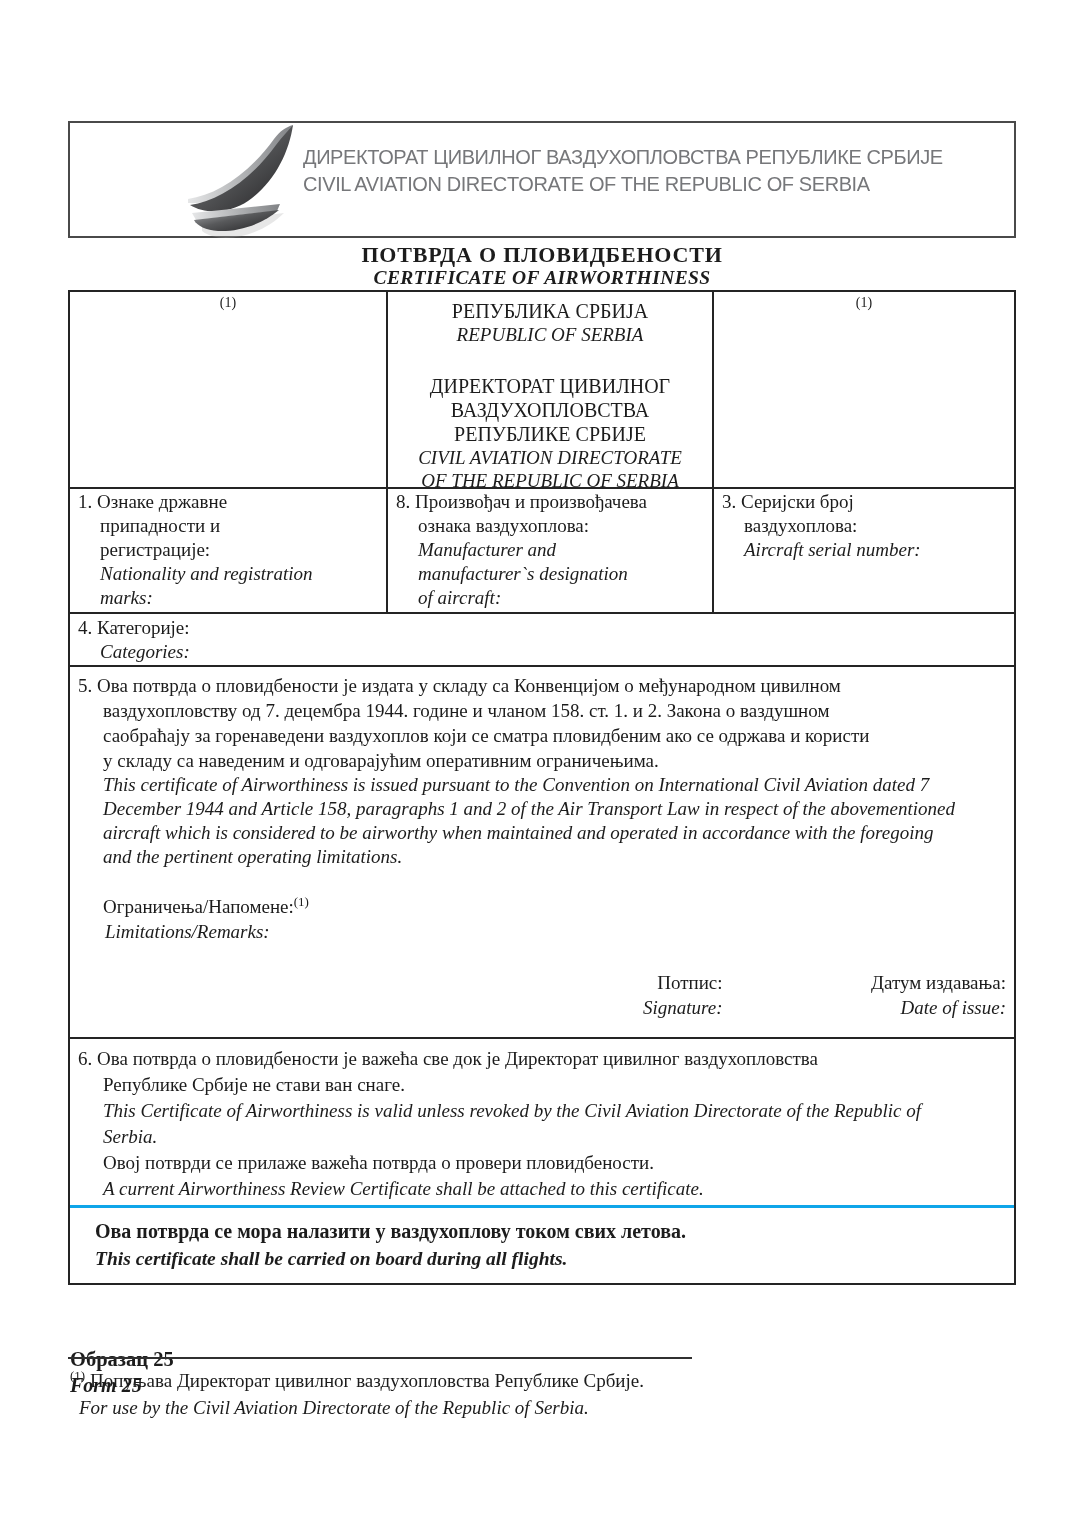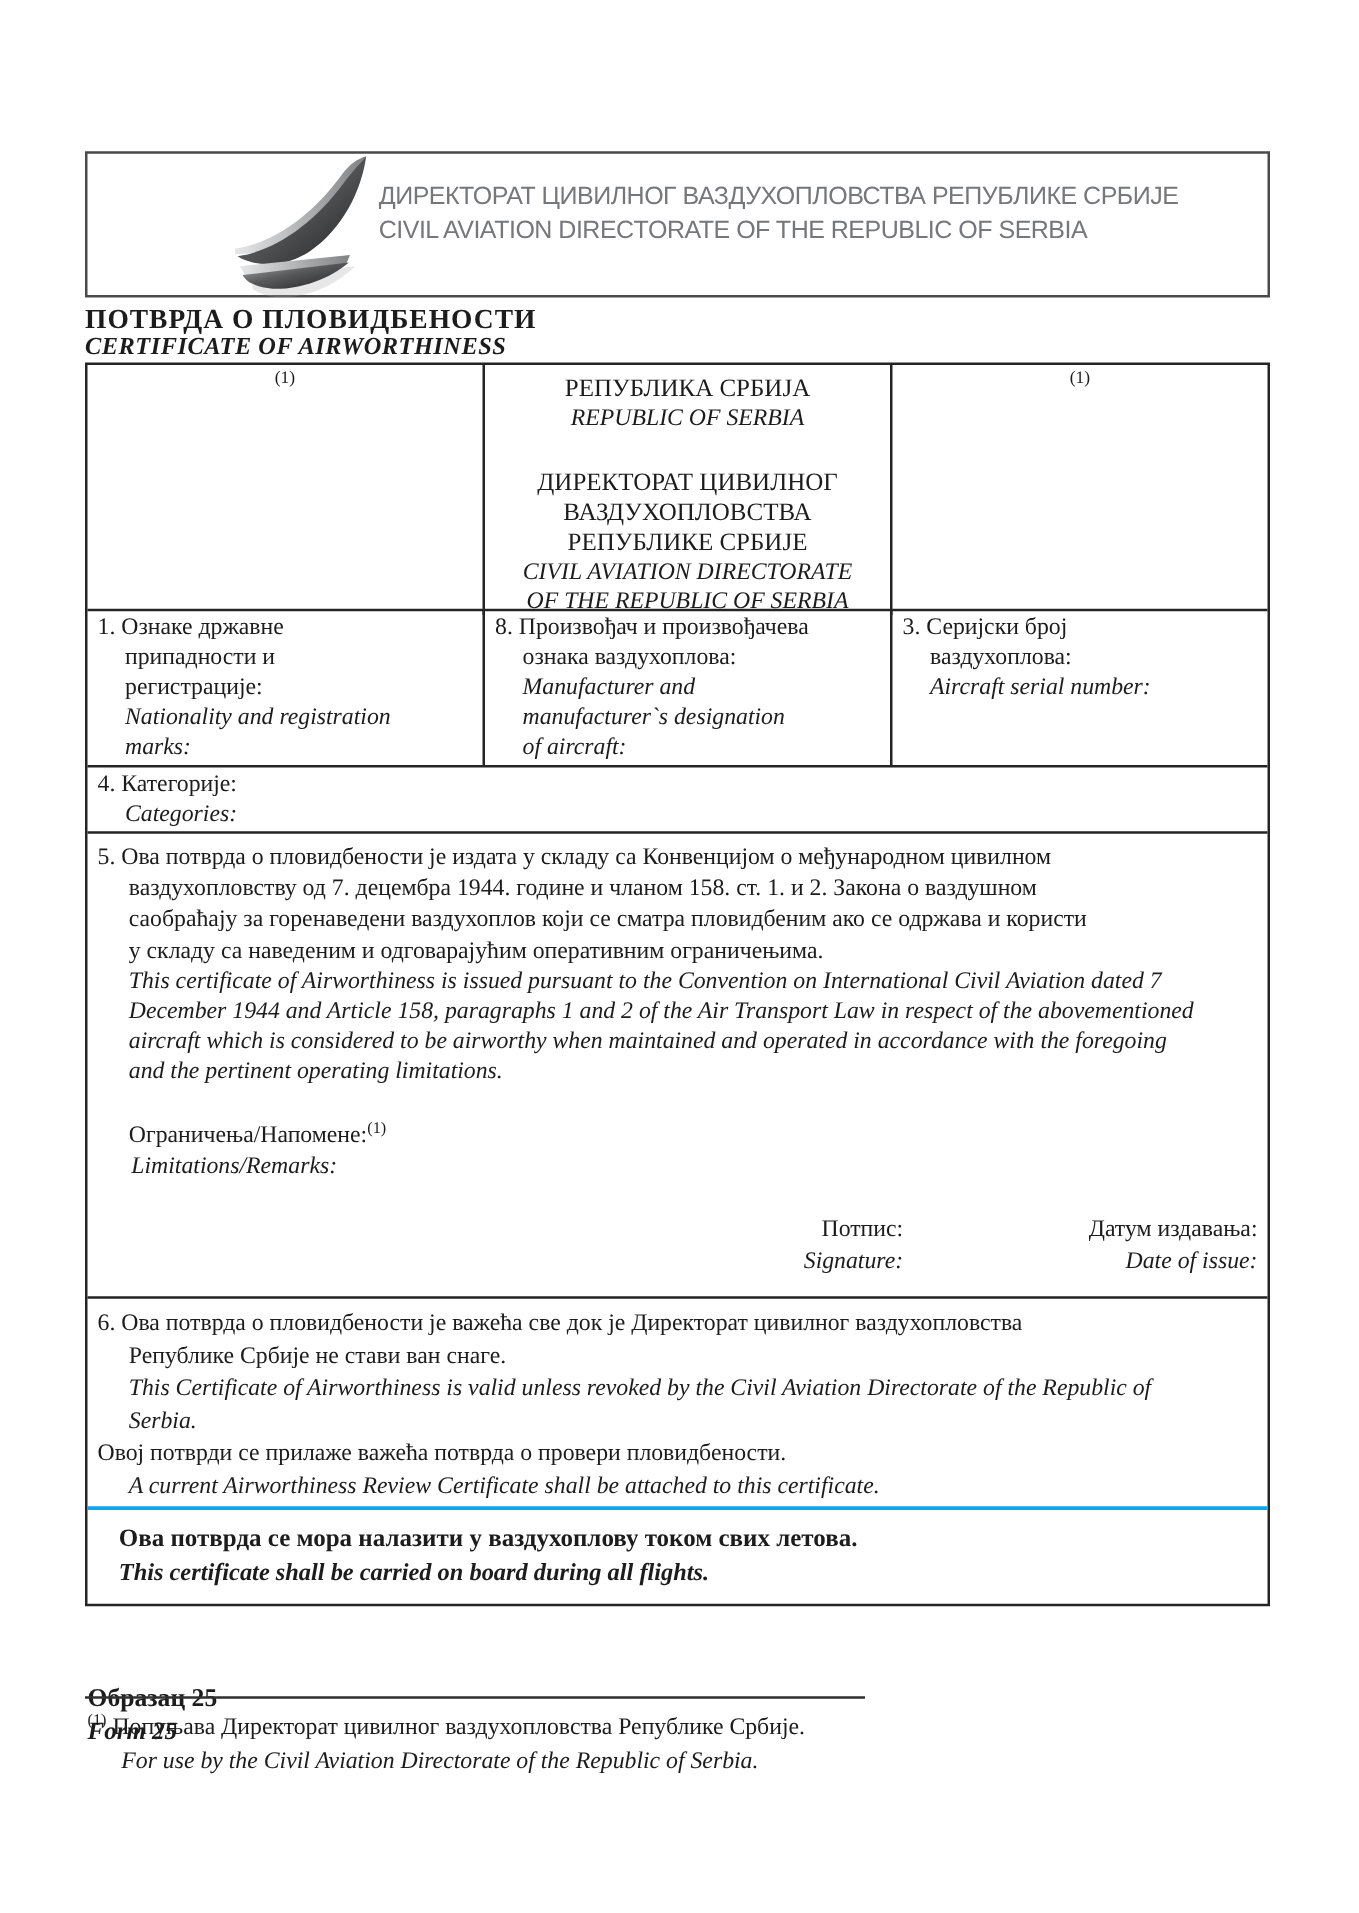--- a/index.html
+++ b/index.html
@@ -12,21 +12,21 @@
     position:absolute; left:68px; top:121px; width:948px; height:117px;
     border:2px solid #4a4a4a; box-sizing:border-box; background:#fff;
   }
   .logo-art { position:absolute; left:116px; top:2px; width:132px; height:118px; }
   .org-lines {
     position:absolute; left:233px; top:21px;
     font-family:"Liberation Sans", sans-serif; font-size:20px; line-height:27px;
     color:#76777a; letter-spacing:-0.4px; white-space:nowrap;
   }
   
-  .doc-title { position:absolute; left:68px; top:242px; width:948px; text-align:left; }
+  .doc-title { position:absolute; left:68px; top:242px; width:948px; text-align:center; }
   .doc-title-sr { font-size:22px; font-weight:bold; letter-spacing:0.8px; line-height:25px; }
   .doc-title-en { font-size:19.5px; font-weight:bold; font-style:italic; line-height:22px; letter-spacing:0.4px; }
   
   .cert-table {
     position:absolute; left:68px; top:290px; width:948px;
     border:2px solid #242424; box-sizing:border-box; background:#fff;
   }
   .r1, .r2 { display:grid; grid-template-columns:318px 326px 1fr; box-sizing:border-box; }
   .r1 { height:197px; border-bottom:2px solid #242424; }
   .r2 { height:125px; border-bottom:2px solid #242424; font-size:19px; line-height:24px; }
@@ -45,32 +45,32 @@
   .clause-sr { padding-left:25px; text-indent:-25px; white-space:pre-line; line-height:25px; }
   .clause-en { font-style:italic; margin-left:25px; white-space:pre-line; line-height:24px; }
   .lim { margin-top:20px; margin-left:25px; line-height:25px; }
   .lim sup, .fn sup { font-size:13px; }
   .lim-en { font-style:italic; margin-left:27px; line-height:25px; }
   .issue-row { margin-top:26px; margin-left:25px; position:relative; line-height:25px;text-align:right; }
   .lbl-en { font-style:italic; }
   .sig-block { position:absolute; left:540px; top:0; }
   .r5 { height:166px; box-sizing:border-box; padding:7px 8px 0 8px; font-size:19px; }
   .r5 .clause-sr, .r5 .clause-en { line-height:26px; }
-  .r5 .solo { line-height:26px; }
+  .r5 .solo { margin-left:25px; line-height:26px; }
   .r5 .solo-en { font-style:italic; margin-left:25px; line-height:26px; }
   .r6 { height:78px; border-top:3px solid #0ea5e9; box-sizing:border-box; padding:10px 8px 0 25px; }
   .carry-sr { font-weight:bold; font-size:20px; line-height:27px; }
   .carry-en { font-weight:bold; font-style:italic; font-size:19.5px; line-height:27px; }
   
   .form-label { position:absolute; left:70px; top:1346px; }
   .form-label-sr { font-weight:bold; font-size:20.5px; line-height:26px; }
   .form-label-en { font-weight:bold; font-style:italic; font-size:20px; line-height:26px; }
   .footnote-rule { position:absolute; left:68px; top:1357px; width:624px; border-top:2px solid #303030; }
   .fn { position:absolute; left:70px; top:1362px; font-size:19px; line-height:27px; }
-  .fn-en { font-style:italic; margin-left:27px; }
+  .fn-en { font-style:italic; margin-left:9px; }
 </style>
 </head>
 <body>
 
 <div class="page">
 
   <div class="logo-box">
     <div class="logo-art">
       <svg viewBox="0 0 132 118" width="132" height="118" aria-hidden="true">
         <defs>

